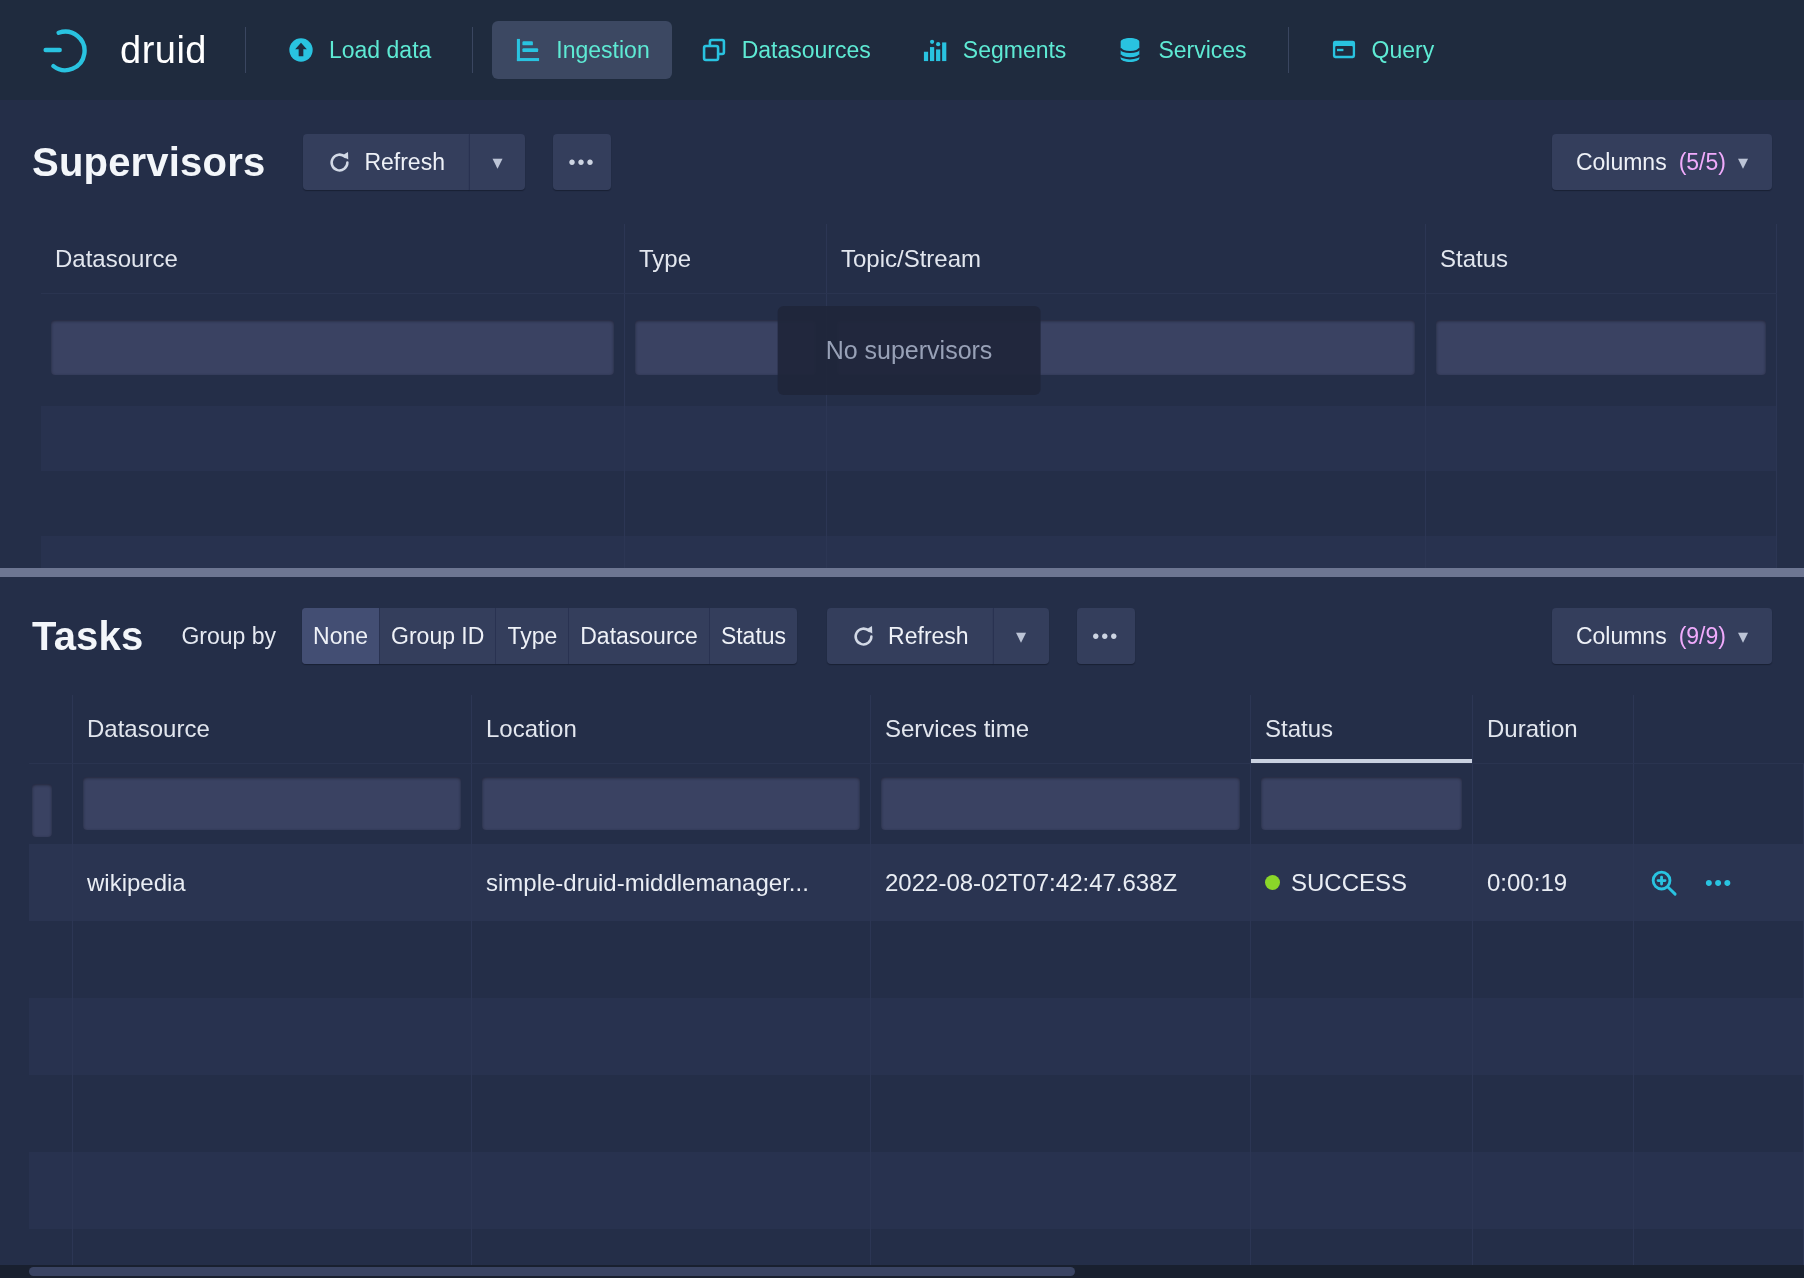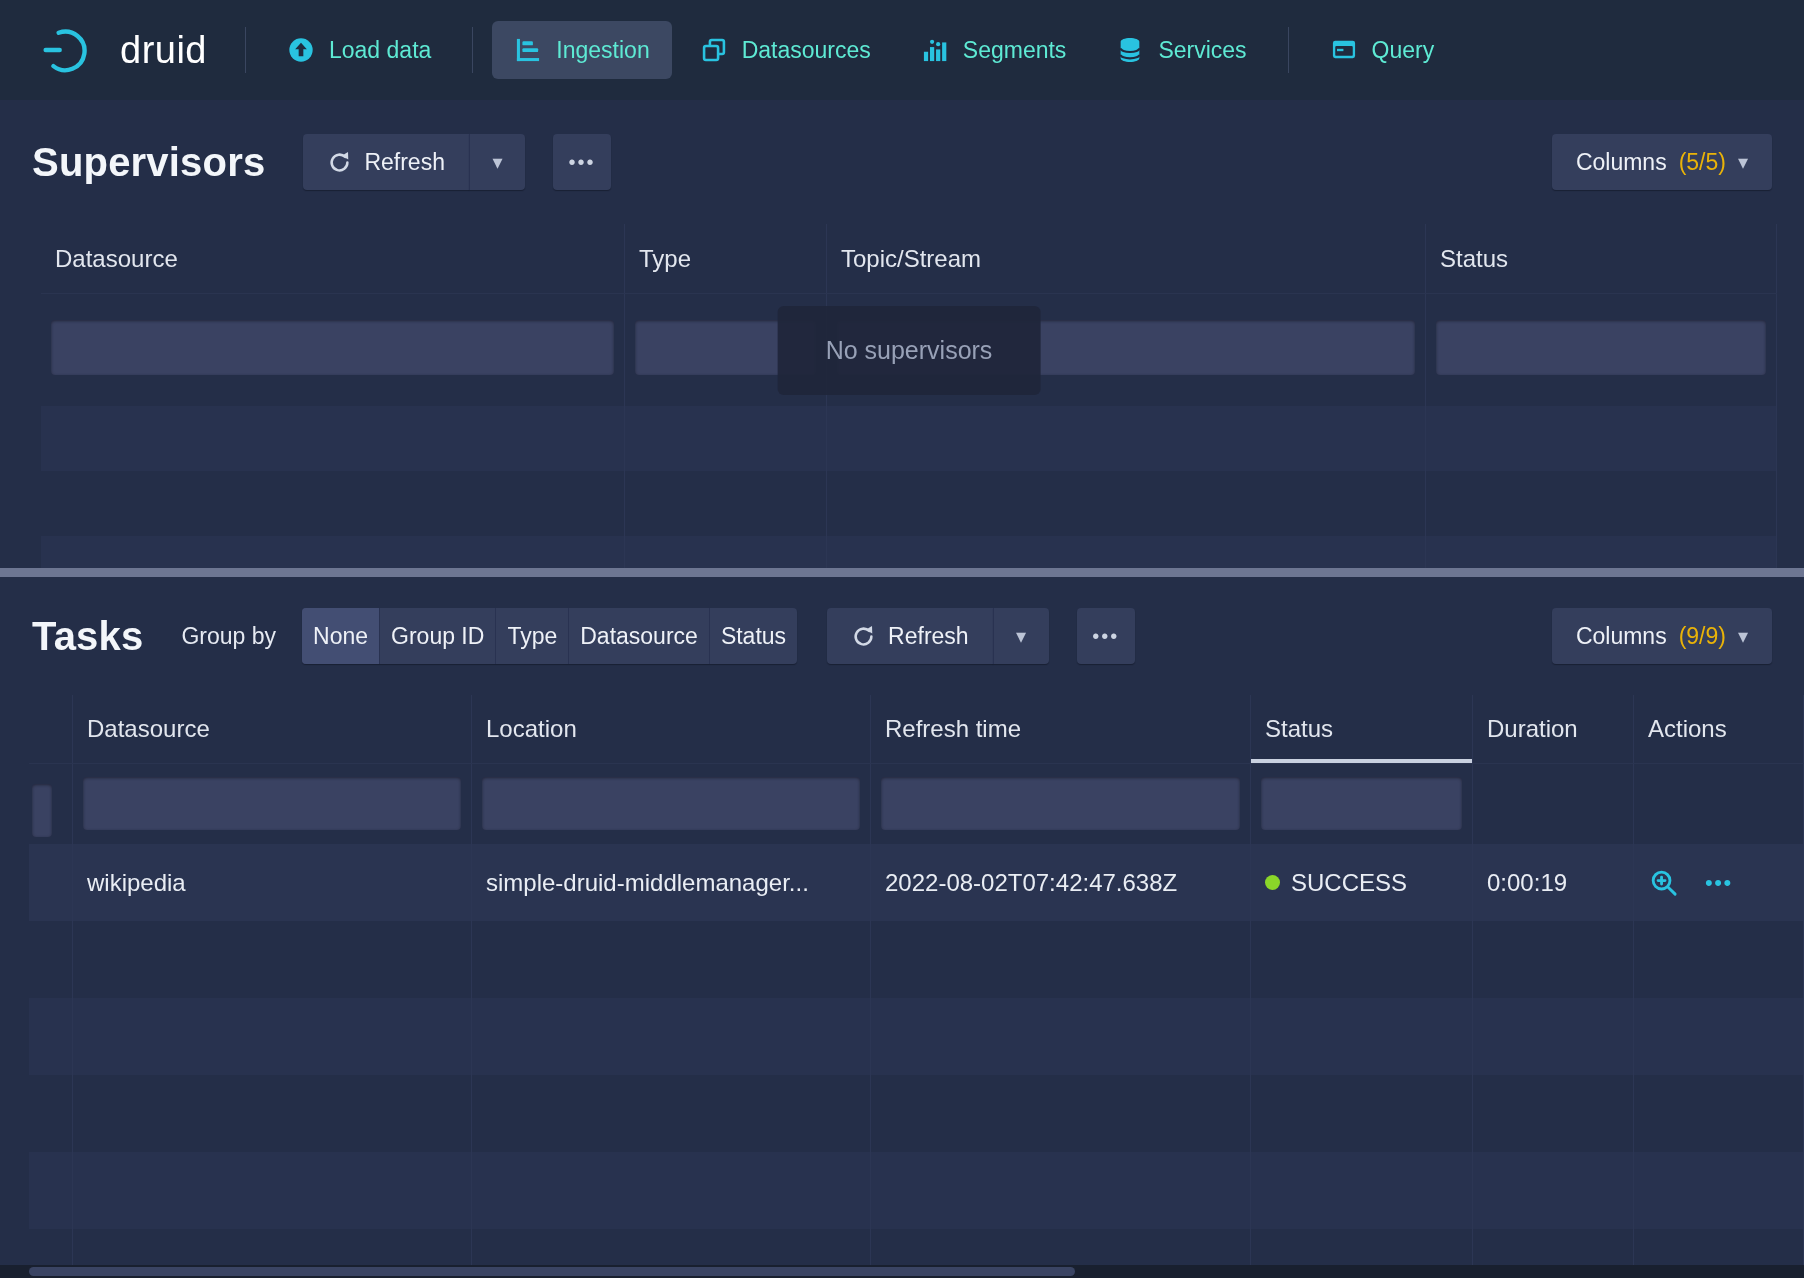--- a/index.html
+++ b/index.html
@@ -31,21 +31,21 @@
 
   .btn { height:56px; background:#343e5c; border:none; border-radius:4px; color:#eef1f7;
          font-size:23px; font-family:inherit; display:inline-flex; align-items:center; gap:12px;
          padding:0 24px; box-shadow:0 1px 1px rgba(12,16,26,.45); cursor:pointer; }
   .btn-group { display:inline-flex; margin-right:28px; }
   .btn-group .btn-main { border-radius:4px 0 0 4px; }
   .btn-caret { border-radius:0 4px 4px 0; border-left:1px solid #293251; width:56px; padding:0; justify-content:center; }
   .caret { color:#bcc4d6; font-size:20px; line-height:1; }
   .btn-more { width:58px; padding:0; justify-content:center; }
   .more-glyph { letter-spacing:2px; font-size:20px; color:#cdd4e2; }
-  .muted { color:#eab308; }
+  .muted { color:#f0abfc; }
   .refresh-icon svg { width:25px; height:25px; display:block; }
 
   .group-by-label { font-size:23px; color:#e6eaf2; margin-right:26px; }
   .seg { display:inline-flex; background:#343e5c; border-radius:4px; overflow:hidden; margin-right:30px; box-shadow:0 1px 1px rgba(12,16,26,.45); }
   .seg-btn { height:56px; padding:0 11px; background:transparent; border:none; border-left:1px solid #293251;
              color:#eef1f7; font-size:23px; font-family:inherit; cursor:pointer; }
   .seg-btn:first-child { border-left:none; }
   .seg-btn.active { background:#434e73; }
 
   
@@ -277,24 +277,23 @@
       <span class="muted">(9/9)</span>
       <span class="caret">▾</span>
     </button>
   </div>
 
   <div class="task-table">
     <div class="task-row task-header">
       <div class="cell no-pad"></div>
       <div class="cell th">Datasource</div>
       <div class="cell th">Location</div>
-      <div class="cell th">Refresh time</div>
+      <div class="cell th">Services time</div>
       <div class="cell th sorted">Status</div>
       <div class="cell th">Duration</div>
-      <div class="cell th">Actions</div>
     </div>
     <div class="task-row task-filter">
       <div class="cell no-pad">
           <div class="sliver"></div>
         </div>
       <div class="filter-cell"><input class="filter-input" style=""></div>
       <div class="filter-cell"><input class="filter-input" style=""></div>
       <div class="filter-cell"><input class="filter-input" style=""></div>
       <div class="filter-cell"><input class="filter-input" style=""></div>
       <div class="cell"></div>

